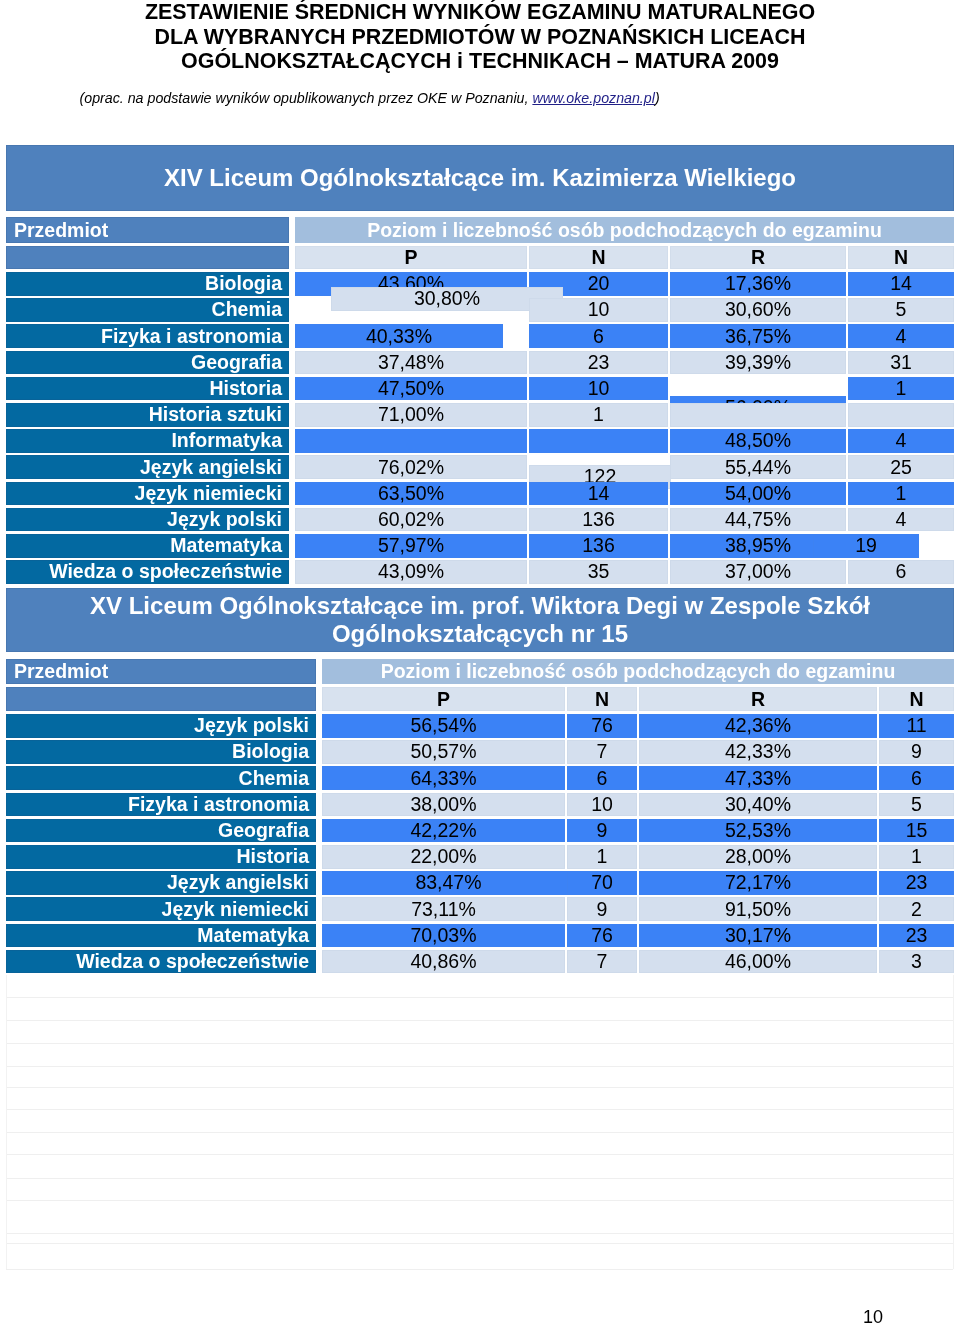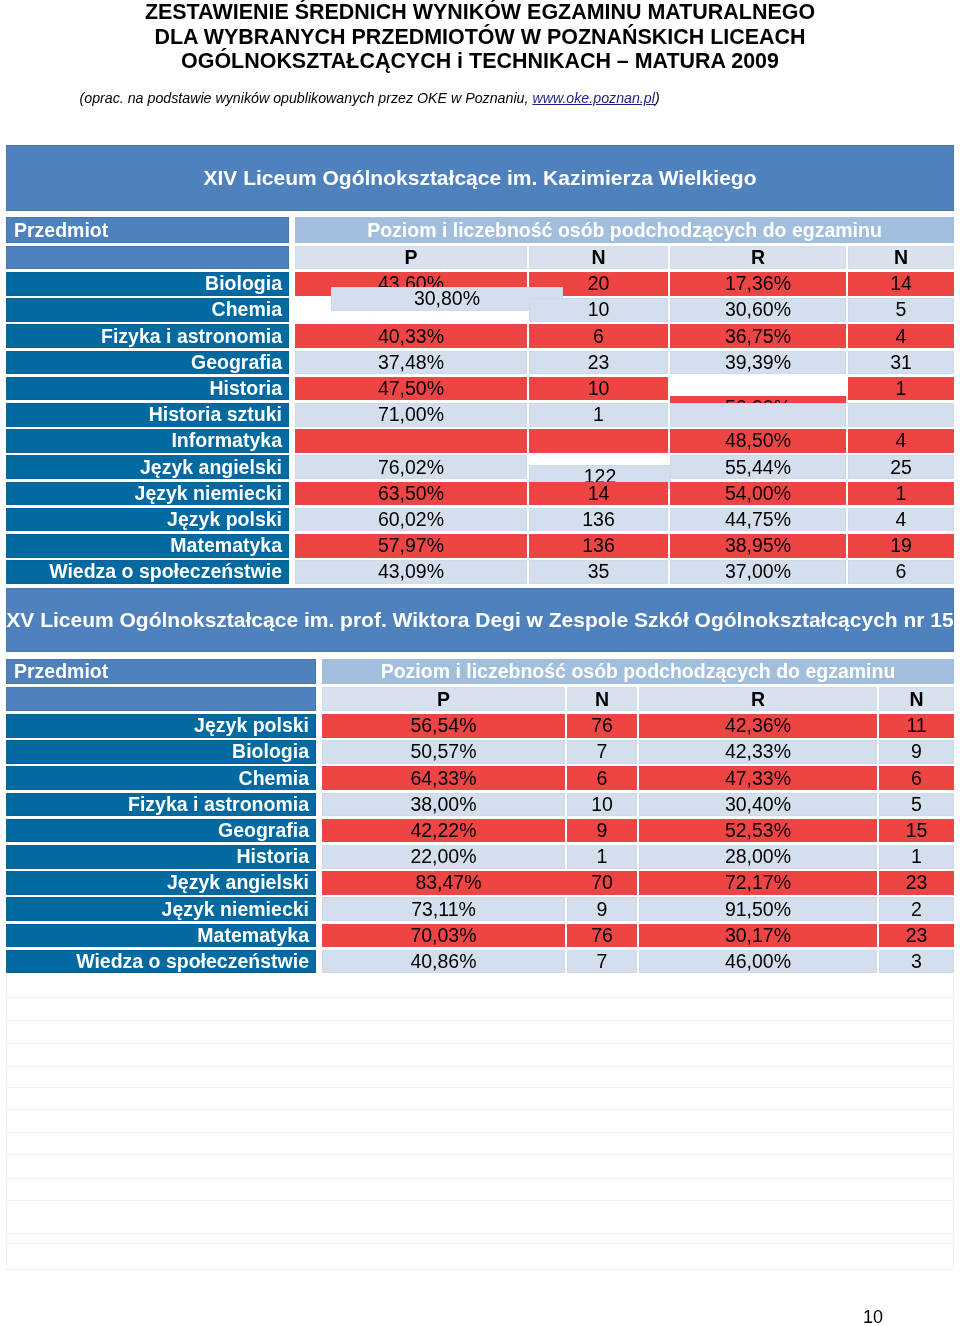--- a/index.html
+++ b/index.html
@@ -17,37 +17,37 @@
     position:absolute;left:0;top:0px;width:960px;text-align:center;
     font-weight:bold;font-size:21.46px;line-height:24.5px;color:#000;
   }
   .subtitle{
     position:absolute;left:79.5px;top:90px;width:800px;text-align:left;
     font-style:italic;font-weight:normal;font-size:14.22px;color:#000;
   }
   .subtitle .lnk{color:#201f87;text-decoration:underline;text-underline-offset:1px;}
   .cap{
     position:absolute;box-sizing:border-box;
-    color:#ffffff;font-weight:bold;font-size:21px;
+    color:#ffffff;font-weight:bold;font-size:24px;
     background:#4f81bd;
     display:flex;align-items:center;justify-content:center;
     text-align:center;
     box-shadow:inset 0 0 0 1px rgba(40,70,110,0.16);
   }
   .cell{
     position:absolute;box-sizing:border-box;
     display:flex;align-items:center;
     font-size:19.5px;
   }
   .hl{background:#4f81bd;box-shadow:inset 0 0 0 1px rgba(40,70,110,0.16);color:#fff;font-weight:bold;justify-content:flex-start;padding-left:8px;padding-bottom:0px;}
   .hs{background:#a2bedd;color:#fff;font-weight:bold;justify-content:center;}
   .hb{background:#4f81bd;box-shadow:inset 0 0 0 1px rgba(40,70,110,0.16);}
   .sh{background:#d8e2ef;color:#000;font-weight:bold;justify-content:center;}
   .rl{background:#0369a1;box-shadow:inset 0 0 0 1px rgba(40,70,110,0.16);color:#fff;font-weight:bold;justify-content:flex-end;padding-right:7px;}
-  .ca{background:#ef4444;color:#000;justify-content:center;box-shadow:inset 0 0 0 1px rgba(110,140,175,0.055);}
+  .ca{background:#3b82f6;color:#000;justify-content:center;box-shadow:inset 0 0 0 1px rgba(110,140,175,0.055);}
   .cb{background:#d4dfee;color:#000;justify-content:center;box-shadow:inset 0 0 0 1px rgba(110,140,175,0.055);}
   .sh{box-shadow:inset 0 0 0 1px rgba(110,140,175,0.055);}
 
   .pageno{
     position:absolute;left:863px;top:1307px;font-size:18px;color:#000;
   }
   
   .ghost-line{position:absolute;height:1px;background:#efefef;}
   .ghost-vline{position:absolute;width:1px;background:#f2f2f2;}
 </style>
@@ -74,21 +74,21 @@
       <div class="cell ca" style="left: 295px; top: 272px; width: 232px; height: 23.6px;">43,60%</div>
       <div class="cell ca" style="left: 529px; top: 272px; width: 139px; height: 23.6px;">20</div>
       <div class="cell ca" style="left: 670px; top: 272px; width: 176px; height: 23.6px;">17,36%</div>
       <div class="cell ca" style="left: 848px; top: 272px; width: 106px; height: 23.6px;">14</div>
       <div class="cell rl" style="left: 6px; top: 298.2px; width: 283px; height: 23.6px;">Chemia</div>
       <div class="cell cb" style="left: 295px; top: 287px; width: 232px; height: 23.6px; margin-left: 36px;">30,80%</div>
       <div class="cell cb" style="left: 529px; top: 298.2px; width: 139px; height: 23.6px;">10</div>
       <div class="cell cb" style="left: 670px; top: 298.2px; width: 176px; height: 23.6px;">30,60%</div>
       <div class="cell cb" style="left: 848px; top: 298.2px; width: 106px; height: 23.6px;">5</div>
       <div class="cell rl" style="left: 6px; top: 324.4px; width: 283px; height: 23.6px;">Fizyka i astronomia</div>
-      <div class="cell ca" style="left: 295px; top: 324.4px; width: 232px; height: 23.6px;">40,33%</div>
+      <div class="cell ca" style="left: 295px; top: 324.4px; width: 208px; height: 23.6px;">40,33%</div>
       <div class="cell ca" style="left: 529px; top: 324.4px; width: 139px; height: 23.6px;">6</div>
       <div class="cell ca" style="left: 670px; top: 324.4px; width: 176px; height: 23.6px;">36,75%</div>
       <div class="cell ca" style="left: 848px; top: 324.4px; width: 106px; height: 23.6px;">4</div>
       <div class="cell rl" style="left: 6px; top: 350.6px; width: 283px; height: 23.6px;">Geografia</div>
       <div class="cell cb" style="left: 295px; top: 350.6px; width: 232px; height: 23.6px;">37,48%</div>
       <div class="cell cb" style="left: 529px; top: 350.6px; width: 139px; height: 23.6px;">23</div>
       <div class="cell cb" style="left: 670px; top: 350.6px; width: 176px; height: 23.6px;">39,39%</div>
       <div class="cell cb" style="left: 848px; top: 350.6px; width: 106px; height: 23.6px;">31</div>
       <div class="cell rl" style="left: 6px; top: 376.8px; width: 283px; height: 23.6px;">Historia</div>
       <div class="cell ca" style="left: 295px; top: 376.8px; width: 232px; height: 23.6px;">47,50%</div>
@@ -117,21 +117,21 @@
       <div class="cell ca" style="left: 848px; top: 481.6px; width: 106px; height: 23.6px;">1</div>
       <div class="cell rl" style="left: 6px; top: 507.8px; width: 283px; height: 23.6px;">Język polski</div>
       <div class="cell cb" style="left: 295px; top: 507.8px; width: 232px; height: 23.6px;">60,02%</div>
       <div class="cell cb" style="left: 529px; top: 507.8px; width: 139px; height: 23.6px;">136</div>
       <div class="cell cb" style="left: 670px; top: 507.8px; width: 176px; height: 23.6px;">44,75%</div>
       <div class="cell cb" style="left: 848px; top: 507.8px; width: 106px; height: 23.6px;">4</div>
       <div class="cell rl" style="left: 6px; top: 534px; width: 283px; height: 23.6px;">Matematyka</div>
       <div class="cell ca" style="left: 295px; top: 534px; width: 232px; height: 23.6px;">57,97%</div>
       <div class="cell ca" style="left: 529px; top: 534px; width: 139px; height: 23.6px;">136</div>
       <div class="cell ca" style="left: 670px; top: 534px; width: 176px; height: 23.6px;">38,95%</div>
-      <div class="cell ca" style="left: 848px; top: 534px; width: 106px; height: 23.6px;">19</div>
+      <div class="cell ca" style="left: 813px; top: 534px; width: 106px; height: 23.6px;">19</div>
       <div class="cell rl" style="left: 6px; top: 560.2px; width: 283px; height: 23.6px;">Wiedza o społeczeństwie</div>
       <div class="cell cb" style="left: 295px; top: 560.2px; width: 232px; height: 23.6px;">43,09%</div>
       <div class="cell cb" style="left: 529px; top: 560.2px; width: 139px; height: 23.6px;">35</div>
       <div class="cell cb" style="left: 670px; top: 560.2px; width: 176px; height: 23.6px;">37,00%</div>
       <div class="cell cb" style="left: 848px; top: 560.2px; width: 106px; height: 23.6px;">6</div>
       <div class="cap" style="left: 6px; top: 587.5px; width: 948px; height: 64.5px;">XV Liceum Ogólnokształcące im. prof. Wiktora Degi w Zespole Szkół Ogólnokształcących nr 15</div>
       <div class="cell hl" style="left: 6px; top: 658.8px; width: 310px; height: 25.6px;">Przedmiot</div>
       <div class="cell hs" style="left: 322px; top: 658.8px; width: 632px; height: 25.6px;">Poziom i liczebność osób podchodzących do egzaminu</div>
       <div class="cell hb" style="left: 6px; top: 687.4px; width: 310px; height: 23.6px;"></div>
       <div class="cell sh" style="left: 322px; top: 687.4px; width: 243px; height: 23.6px;">P</div>

